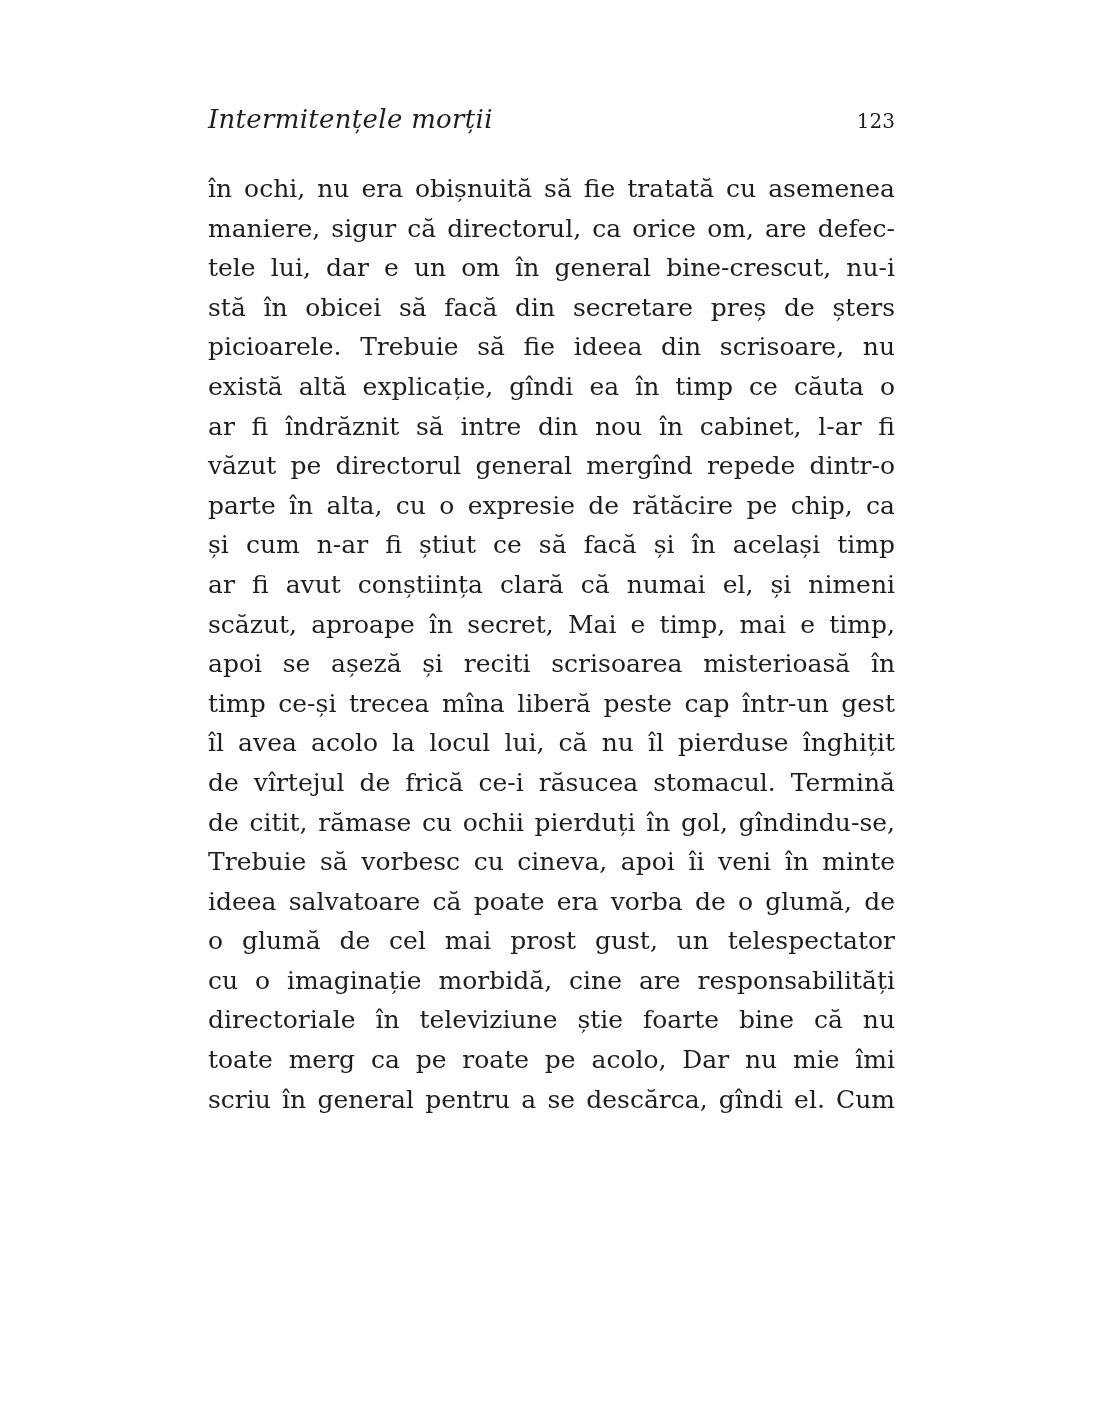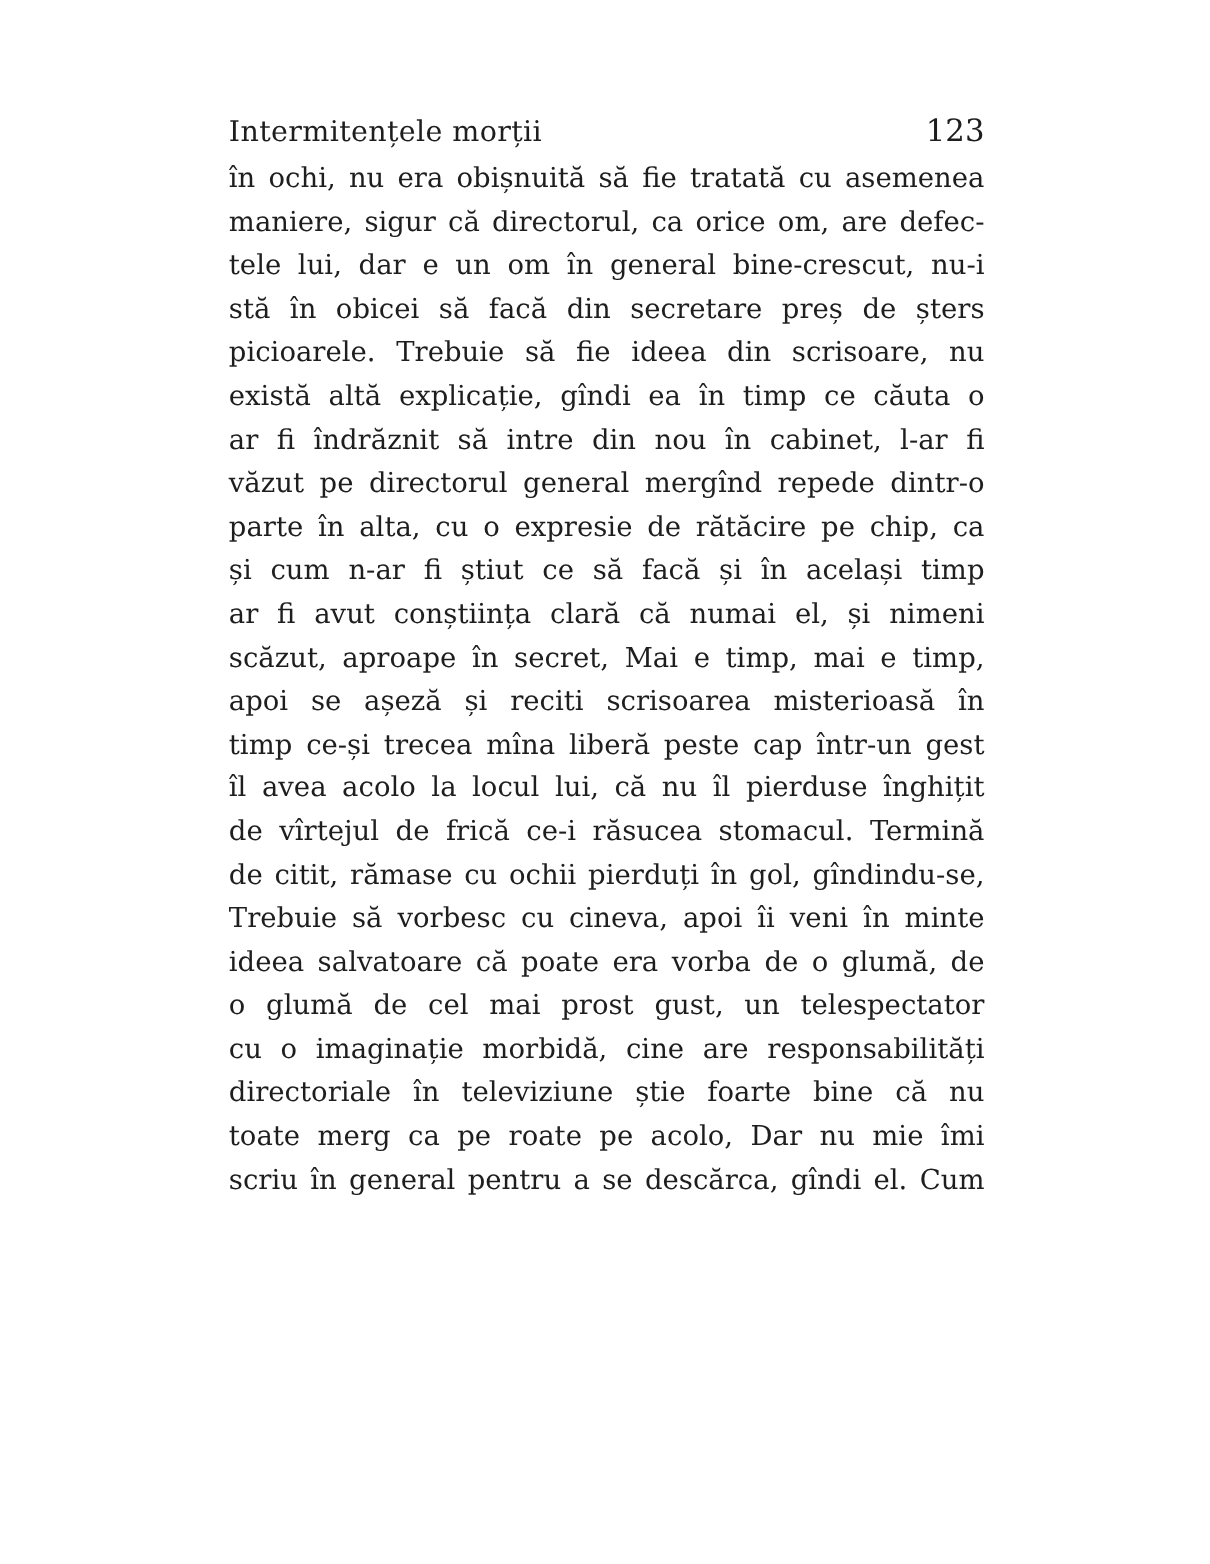--- a/index.html
+++ b/index.html
@@ -25,31 +25,32 @@
     left: 208px;
     top: 104px;
     width: 687px;
     display: flex;
     justify-content: space-between;
     align-items: baseline;
     font-size: 26px;
     line-height: 30px;
   }
   .head-title {
+    font-style: italic;
     letter-spacing: 0.3px;
     text-align: right;
   }
   .page-num {
     font-style: normal;
-    font-size: 28px;
+    font-size: 20px;
   }
   .body-text {
     position: absolute;
     left: 208px;
-    top: 142px;
+    top: 169px;
     width: 687px;
   }
   .line {
     display: block;
     width: 687px;
     height: 39.6px;
     line-height: 39.6px;
     font-size: 25px;
     text-align: justify;
     text-align-last: justify;

